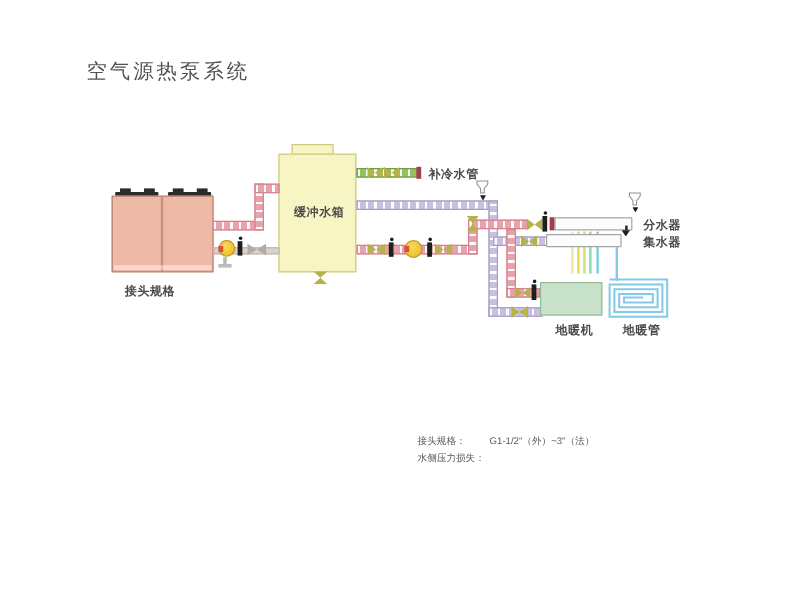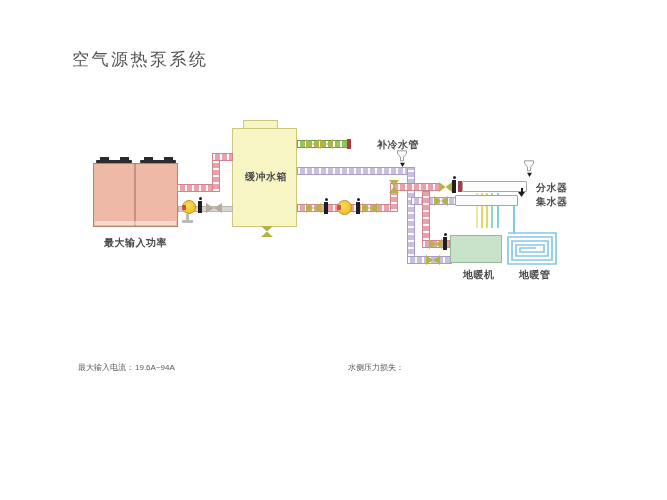--- a/index.html
+++ b/index.html
@@ -153,34 +153,34 @@
     <path d="M1.5,0.8 h9 v2.6 l-3,3.8 v3.6 h-3 V7.2 l-3,-3.8 z" fill="#fdfdfd" stroke="#909090" stroke-width="0.9"></path>
   </svg>
   <div class="abs drip" style="left:400px;top:162px;width:5px;height:5px;"></div>
   <svg class="abs" style="left:523px;top:160px;" width="12" height="12" viewBox="0 0 12 12">
     <path d="M1.5,0.8 h9 v2.6 l-3,3.8 v3.6 h-3 V7.2 l-3,-3.8 z" fill="#fdfdfd" stroke="#909090" stroke-width="0.9"></path>
   </svg>
   <div class="abs drip" style="left:527px;top:172px;width:5px;height:5px;"></div>
   <div class="abs stem" style="left:521px;top:188px;width:2px;height:4px;"></div>
   <div class="abs drip" style="left:518px;top:191px;width:7px;height:6px;"></div>
 
-  <div class="dlabel" style="left:104px;top:236px;">最大输入功率</div>
+  <div class="dlabel" style="left:104px;top:236px;">接头规格</div>
   <div class="dlabel" style="left:245px;top:170px;">缓冲水箱</div>
-  <div class="dlabel" style="left:357px;top:138px;margin-left:20px;">补冷水管</div>
+  <div class="dlabel" style="left:357px;top:138px;">补冷水管</div>
   <div class="dlabel" style="left:536px;top:181px;">分水器</div>
   <div class="dlabel" style="left:536px;top:195px;">集水器</div>
   <div class="dlabel" style="left:463px;top:268px;">地暖机</div>
   <div class="dlabel" style="left:519px;top:268px;">地暖管</div>
 
   <div class="spec-col col-left" style="left:78px;">
-    <div class="spec-row">
-      <span class="spec-label">最大输入电流：</span>
-      <span class="spec-value">19.6A~94A</span>
-    </div>
   </div>
 
   <div class="spec-col col-right" style="left:348px;">
+    <div class="spec-row">
+      <span class="spec-label">接头规格：</span>
+      <span class="spec-value">G1-1/2"（外）~3"（法）</span>
+    </div>
     <div class="spec-row">
       <span class="spec-label">水侧压力损失：</span>
     </div>
   </div>
 
 </div>
 
 </body></html>

